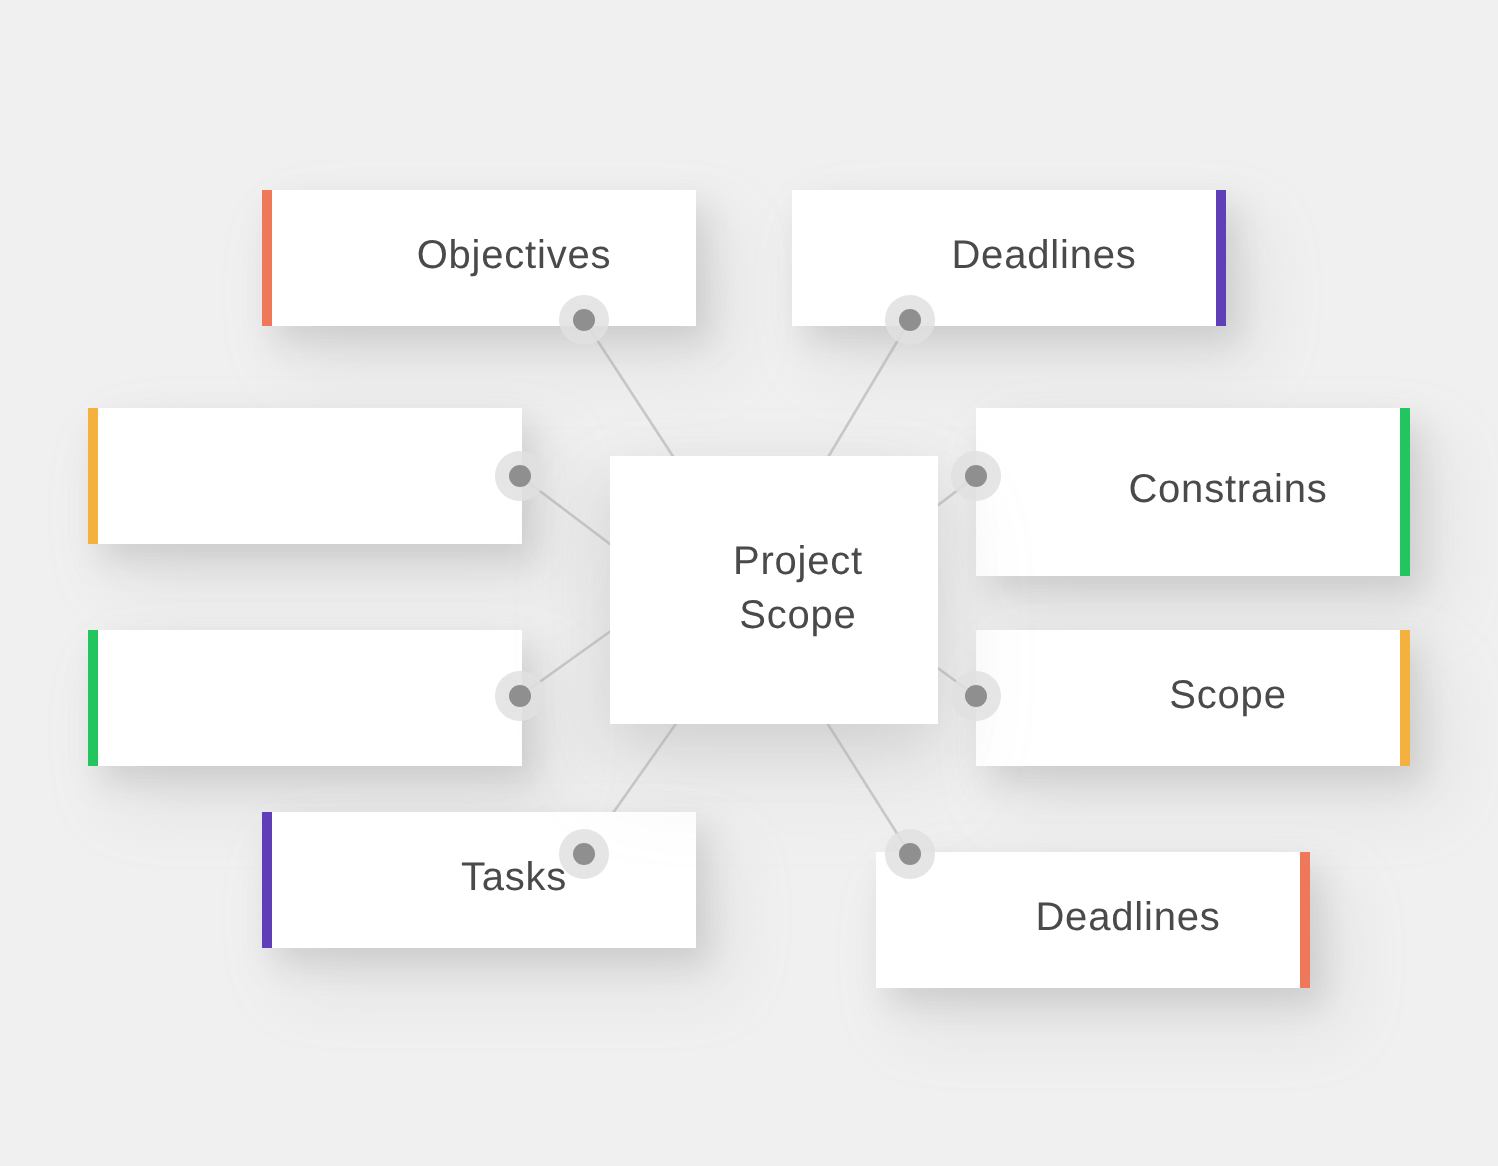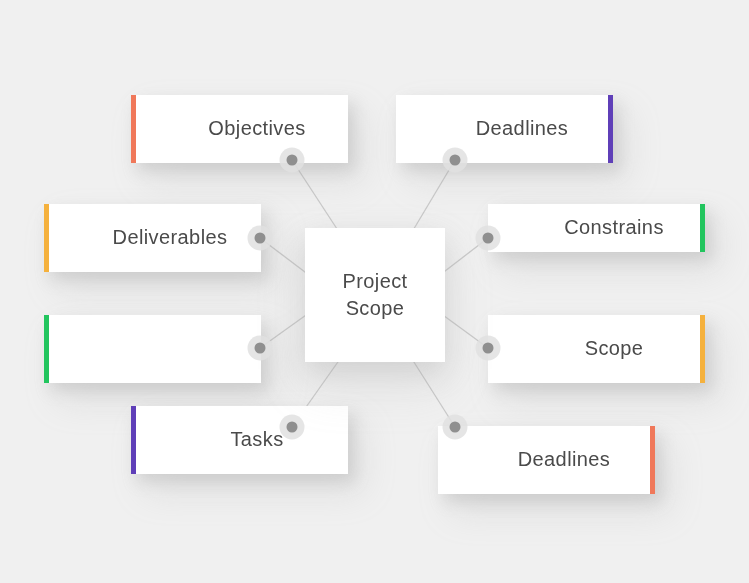--- a/index.html
+++ b/index.html
@@ -57,20 +57,21 @@
   .accent.right { right: 0; }
 
   .center-node {
     position: absolute;
     background: #ffffff;
     display: flex;
     align-items: center;
     justify-content: center;
     box-shadow: 0 10px 26px rgba(165,165,165,0.30),
                 0 24px 50px rgba(175,175,175,0.20);
+    padding-left: 24px;
   }
   .center-node .label {
     color: #4a4a4a;
     font-size: 20px;
     font-weight: 400;
     letter-spacing: 0.4px;
     text-align: center;
     line-height: 1.35;
     white-space: pre-line;
   }
@@ -104,23 +105,22 @@
       <div class="node" style="left: 131px; top: 95px; width: 217px; height: 68px;">
         <div class="accent left" style="background: rgb(240, 120, 90);"></div>
         <span class="label">Objectives</span>
       </div>
       <div class="node" style="left: 396px; top: 95px; width: 217px; height: 68px;">
         <div class="accent right" style="background: rgb(95, 63, 184);"></div>
         <span class="label">Deadlines</span>
       </div>
       <div class="node" style="left: 44px; top: 204px; width: 217px; height: 68px;">
         <div class="accent left" style="background: rgb(245, 177, 61);"></div>
-        <span class="label">Deliverables</span>
       </div>
-      <div class="node" style="left: 488px; top: 204px; width: 217px; height: 48px;">
+      <div class="node" style="left: 488px; top: 204px; width: 217px; height: 84px;">
         <div class="accent right" style="background: rgb(34, 197, 94);"></div>
         <span class="label">Constrains</span>
       </div>
       <div class="node" style="left: 44px; top: 315px; width: 217px; height: 68px;">
         <div class="accent left" style="background: rgb(34, 197, 94);"></div>
       </div>
       <div class="node" style="left: 488px; top: 315px; width: 217px; height: 68px;">
         <div class="accent right" style="background: rgb(245, 177, 61);"></div>
         <span class="label">Scope</span>
       </div>

